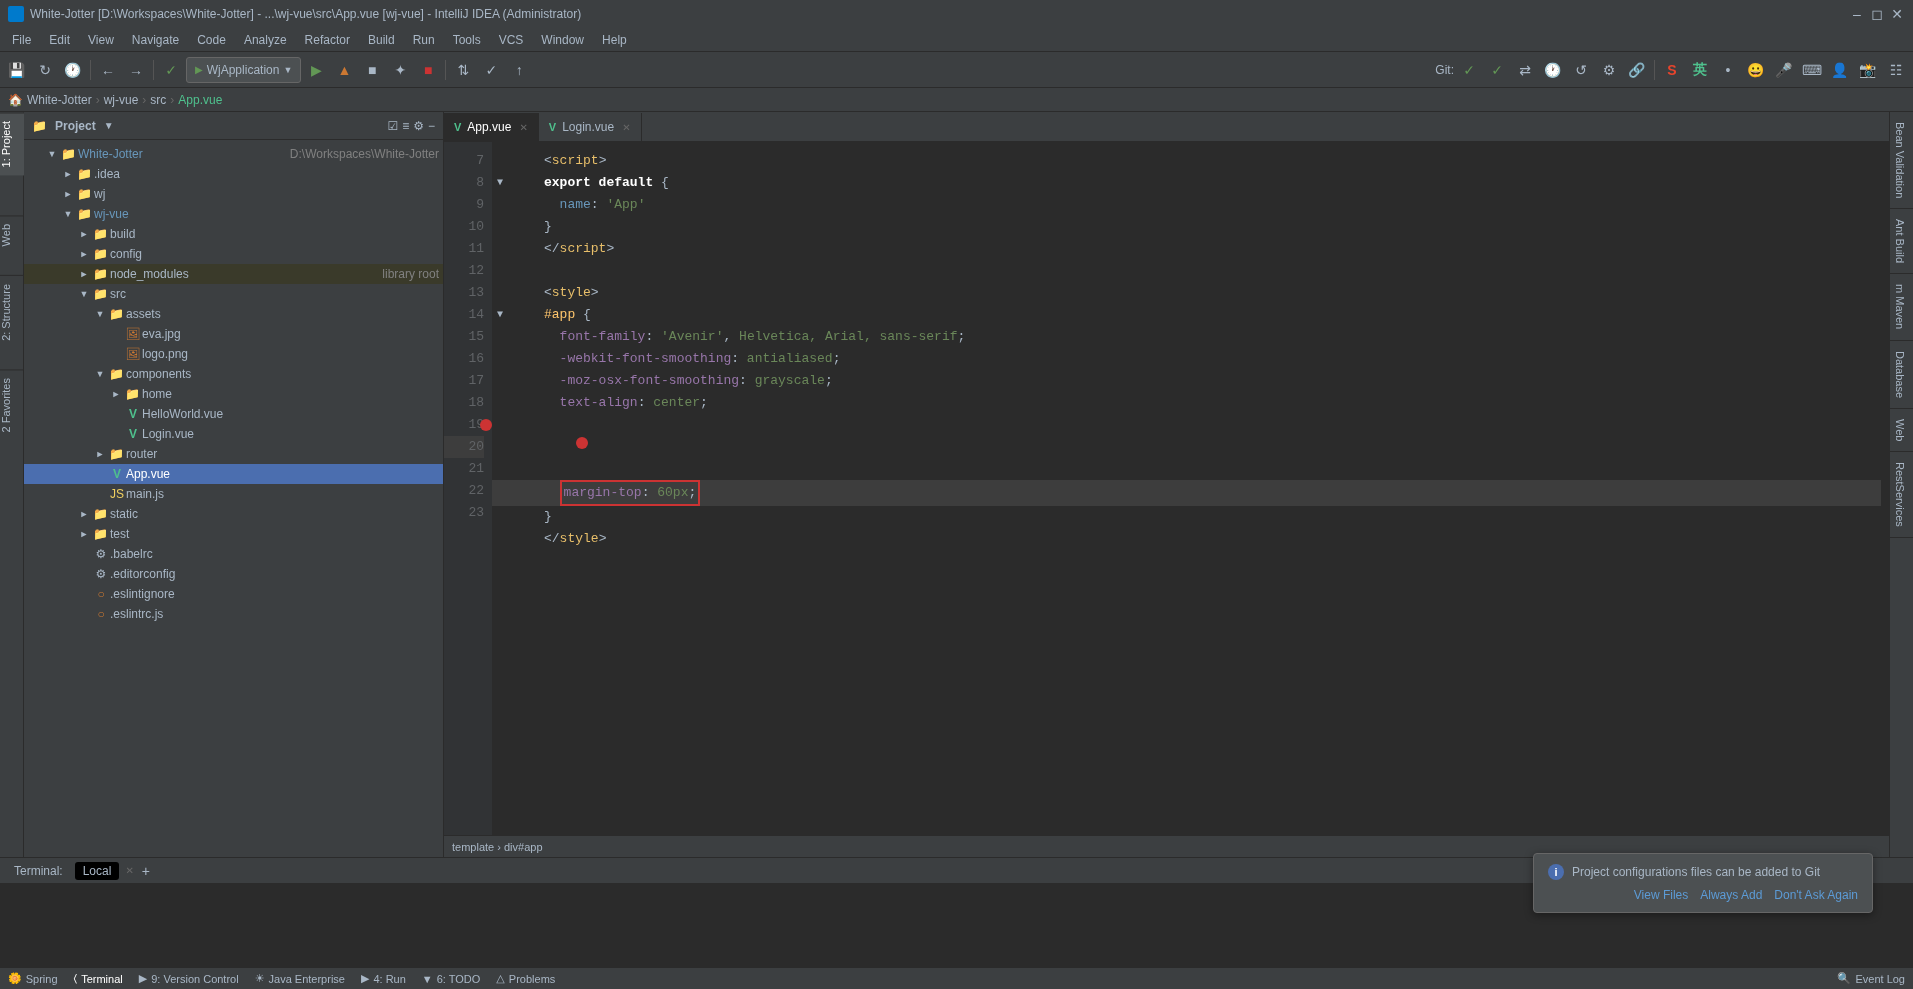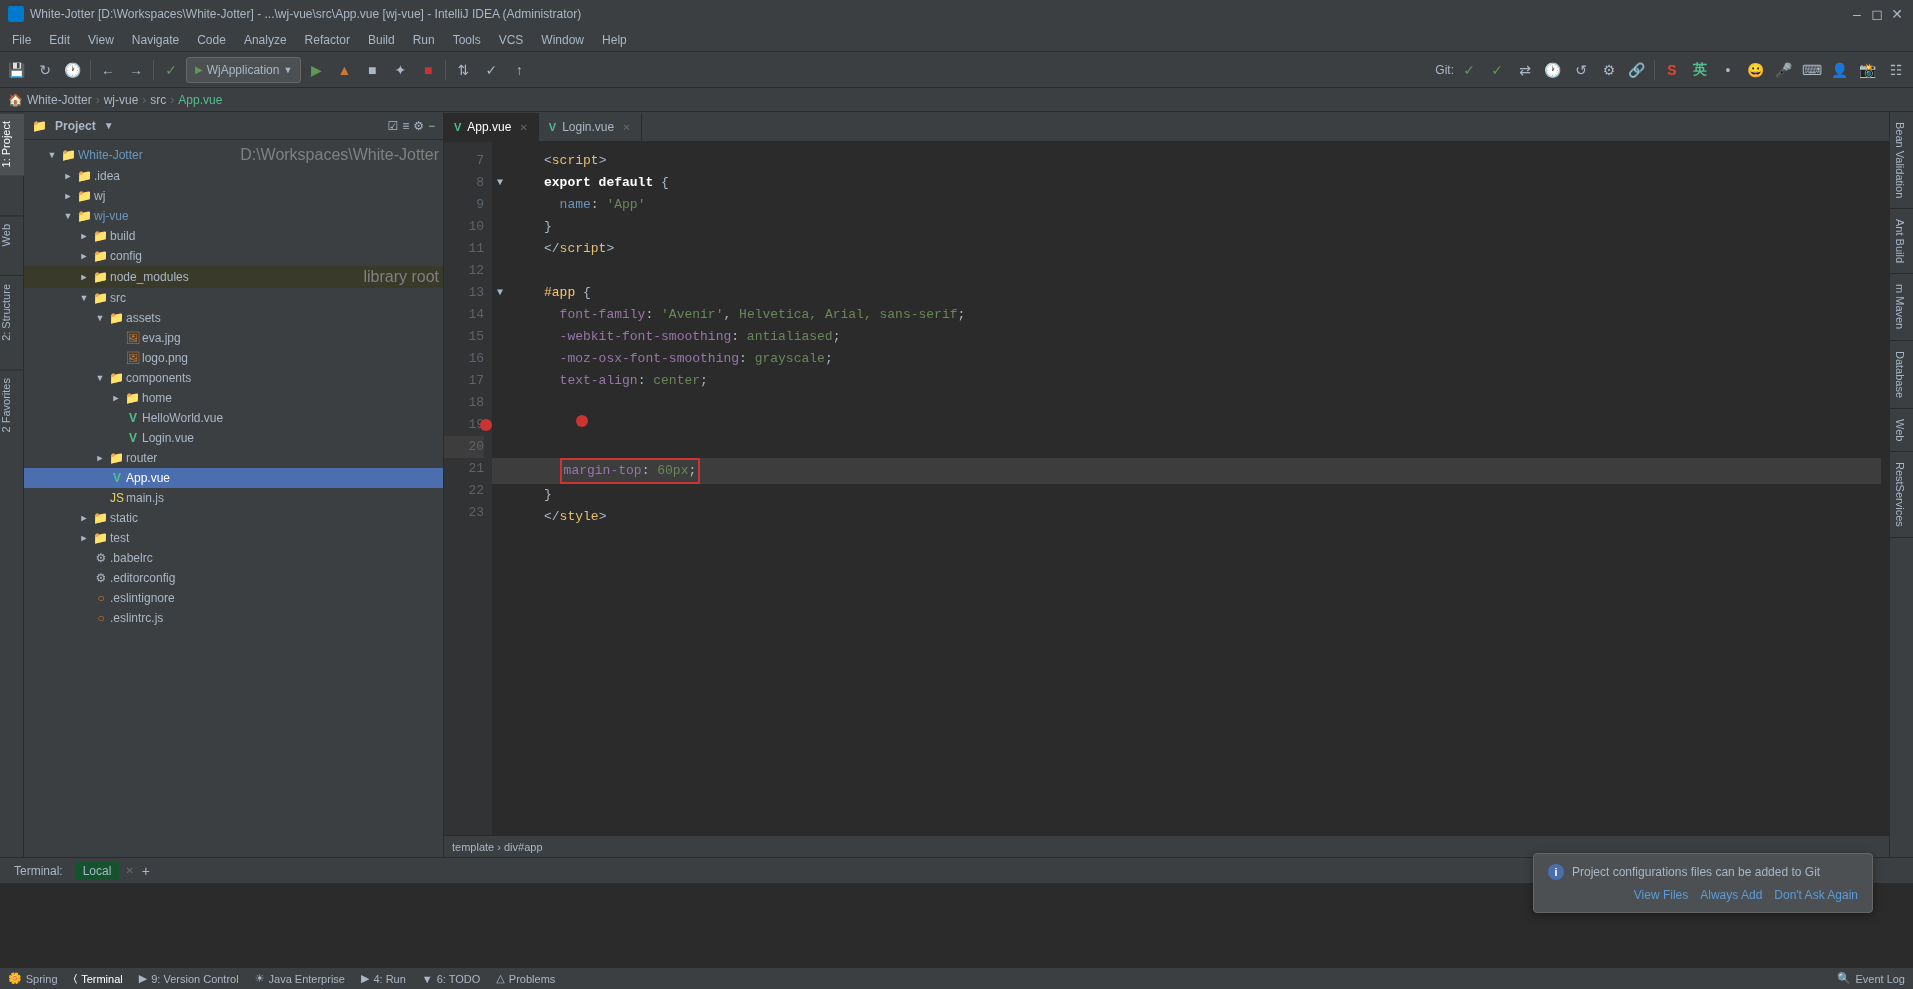--- a/index.html
+++ b/index.html
@@ -221,21 +221,21 @@
       justify-content: center;
       font-size: 12px;
     }
     .item-label {
       color: #a9b7c6;
       flex: 1;
     }
     .item-label.highlight { color: #6897bb; }
     .item-suffix {
       color: #808080;
-      font-size: 16px;
+      font-size: 12px;
       margin-left: 4px;
     }
 
     
     .icon-folder { color: #e8bf6a; }
     .icon-folder-open { color: #e8bf6a; }
     .icon-project { color: #6897bb; }
 
     
     .indent-1 { padding-left: 20px; }
@@ -434,21 +434,21 @@
       align-items: flex-start;
       gap: 8px;
     }
     .terminal-tab-bar {
       display: flex;
       gap: 4px;
       align-items: center;
     }
     .terminal-label {
       padding: 2px 8px;
-      background: #14532d;
+      background: #000000;
       border-radius: 3px;
       font-size: 12px;
       color: #a9b7c6;
     }
     .terminal-close-btn {
       font-size: 10px;
       color: #666;
       cursor: pointer;
       margin-left: 2px;
     }
@@ -849,20 +849,24 @@
           <div class="code-line">
             <span class="fold-btn"> </span>
             <span class="code-line-content"><span class="punct">&lt;/</span><span class="tag">script</span><span class="punct">&gt;</span></span>
           </div>
 
           <div class="code-line">
             <span class="fold-btn"> </span>
             <span class="code-line-content">&nbsp;</span>
           </div>
 
+          <div class="code-line">
+            <span class="fold-btn"> </span>
+            <span class="code-line-content"><span class="punct">&lt;</span><span class="tag">style</span><span class="punct">&gt;</span></span>
+          </div>
 
           <div class="code-line">
             <span class="fold-btn visible">▼</span>
             <span class="code-line-content"><span class="id-sel">#app</span> <span class="punct">{</span></span>
           </div>
 
           <div class="code-line">
             <span class="fold-btn"> </span>
             <span class="code-line-content">&nbsp;&nbsp;<span class="css-prop">font-family</span><span class="punct">: </span><span class="str">'Avenir'</span><span class="punct">, </span><span class="css-val">Helvetica, Arial, sans-serif</span><span class="punct">;</span></span>
           </div>

